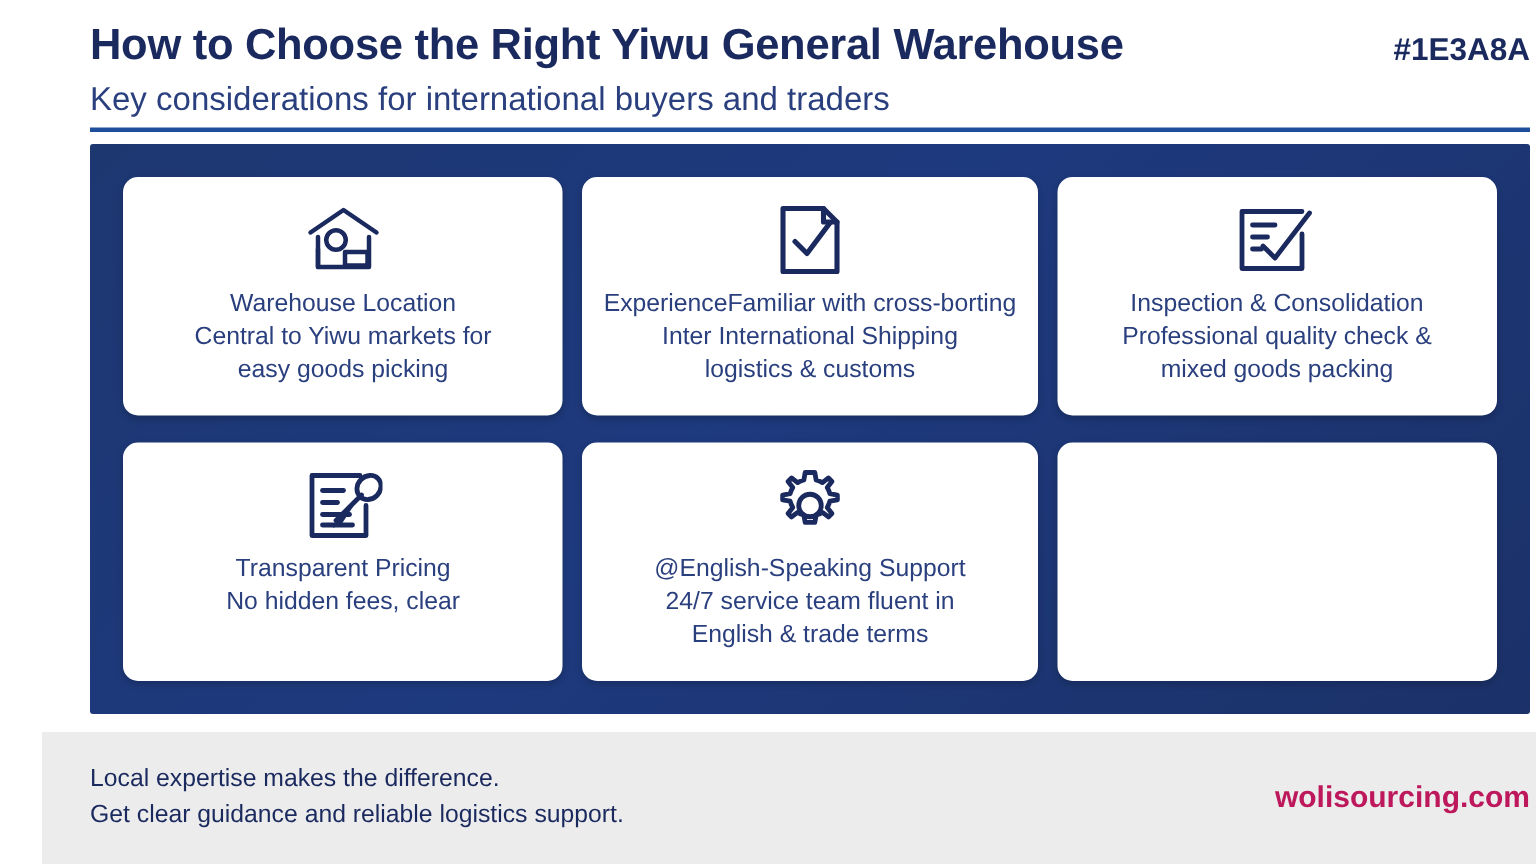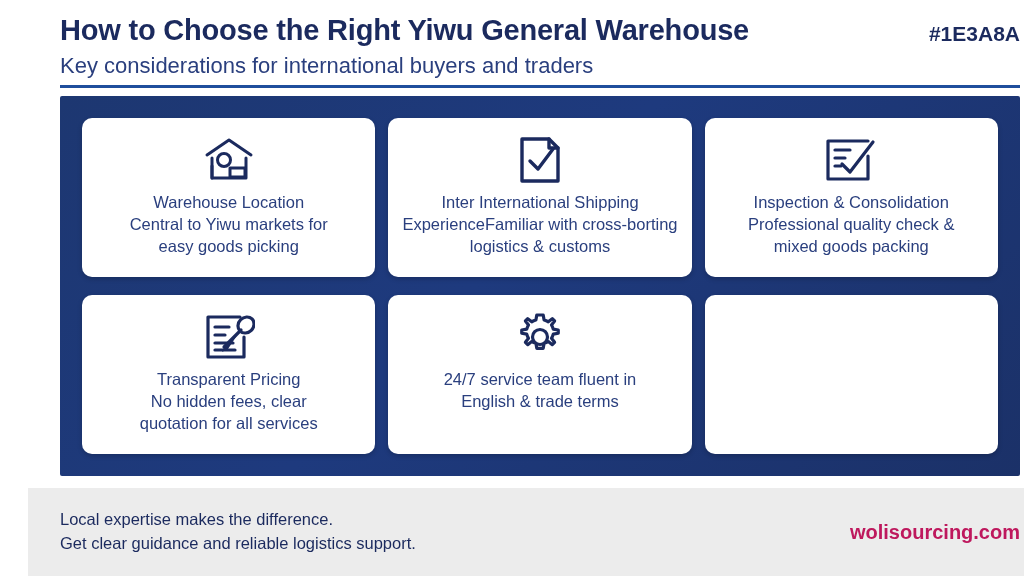--- a/index.html
+++ b/index.html
@@ -183,22 +183,22 @@
       </div>
       <div class="card">
         <div class="card-icon">
           <svg width="46" height="50" viewBox="0 0 46 50" fill="none" stroke="#1B2A5E" stroke-width="3.4" stroke-linecap="round" stroke-linejoin="round">
       <path d="M5 4 H32 L41 13 V46 H5 Z"></path>
       <path d="M32 4 V13 H41"></path>
       <path d="M13 26 L21 34 L36 14"></path>
     </svg>
         </div>
         <div class="card-text">
+          <span class="line">ExperienceFamiliar with cross-borting</span>
           <span class="line">Inter International Shipping</span>
-          <span class="line">ExperienceFamiliar with cross-borting</span>
           <span class="line">logistics &amp; customs</span>
         </div>
       </div>
       <div class="card">
         <div class="card-icon">
           <svg width="54" height="48" viewBox="0 0 54 48" fill="none" stroke="#1B2A5E" stroke-width="3.2" stroke-linecap="round" stroke-linejoin="round">
       <path d="M4 5 H44 M4 5 V43 H44 V20"></path>
       <path d="M11 14 H26"></path>
       <path d="M11 22 H21"></path>
       <path d="M11 30 H17"></path>
@@ -220,38 +220,38 @@
       <path d="M12 30 H30"></path>
       <path d="M12 37 H32"></path>
       <path d="M21 34 L38 17"></path>
       <ellipse cx="43" cy="12" rx="8.5" ry="7.5" transform="rotate(-45 43 12)"></ellipse>
       <path d="M36.5 18.5 L22 33 L19 39 L25 36 Z" fill="#1B2A5E" stroke="none"></path>
     </svg>
         </div>
         <div class="card-text">
           <span class="line">Transparent Pricing</span>
           <span class="line">No hidden fees, clear</span>
-          <span class="line">quotation for all services</span>
         </div>
       </div>
       <div class="card">
         <div class="card-icon">
           <svg width="50" height="50" viewBox="0 0 50 50" fill="none" stroke="#1B2A5E" stroke-width="3.2" stroke-linecap="round" stroke-linejoin="round">
       <path d="M25 3 l3.2 0 0.9 5.0 a17 17 0 0 1 4.2 1.75 l4.0 -3.1 2.3 2.3 -3.1 4.0
                a17 17 0 0 1 1.75 4.2 l5.0 0.9 0 3.2 -5.0 0.9
                a17 17 0 0 1 -1.75 4.2 l3.1 4.0 -2.3 2.3 -4.0 -3.1
                a17 17 0 0 1 -4.2 1.75 l-0.9 5.0 -3.2 0 -3.2 0 -0.9 -5.0
                a17 17 0 0 1 -4.2 -1.75 l-4.0 3.1 -2.3 -2.3 3.1 -4.0
                a17 17 0 0 1 -1.75 -4.2 l-5.0 -0.9 0 -3.2 5.0 -0.9
                a17 17 0 0 1 1.75 -4.2 l-3.1 -4.0 2.3 -2.3 4.0 3.1
                a17 17 0 0 1 4.2 -1.75 l0.9 -5.0 z"></path>
       <circle cx="25" cy="25" r="7.5"></circle>
     </svg>
         </div>
         <div class="card-text">
+          <span class="line">@English-Speaking Support</span>
           <span class="line">24/7 service team fluent in</span>
           <span class="line">English &amp; trade terms</span>
         </div>
       </div>
       <div class="card empty"></div>
     </div>
 
   <div class="footer">
     <div class="footer-left">
       <span class="line">Local expertise makes the difference.</span>

